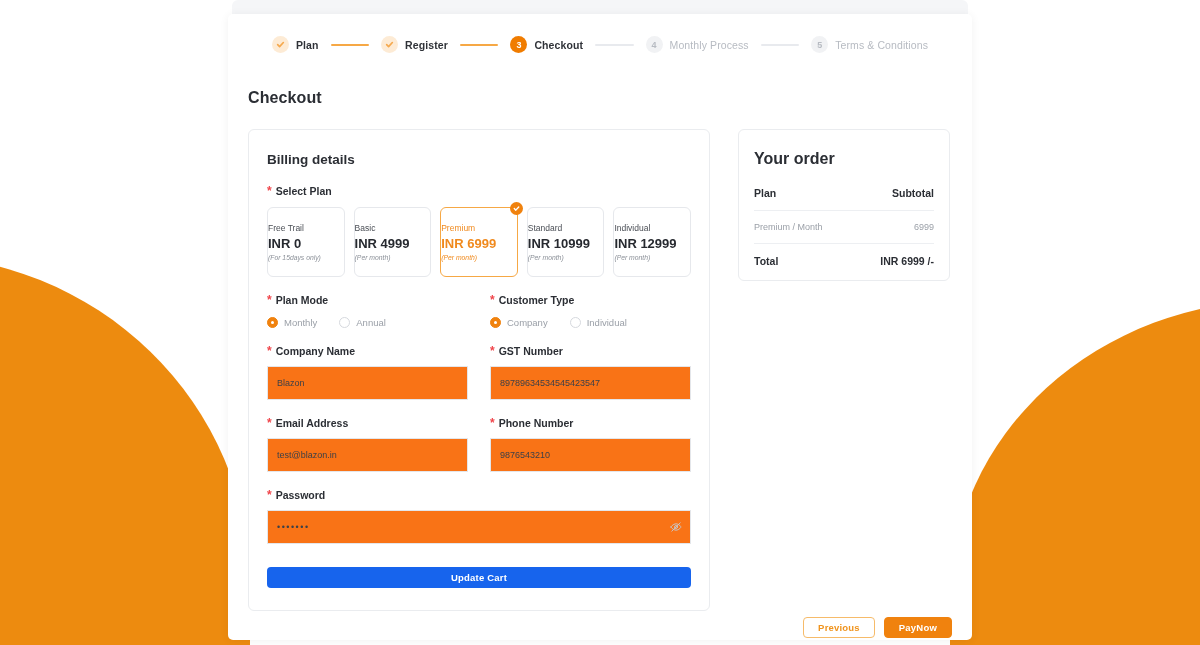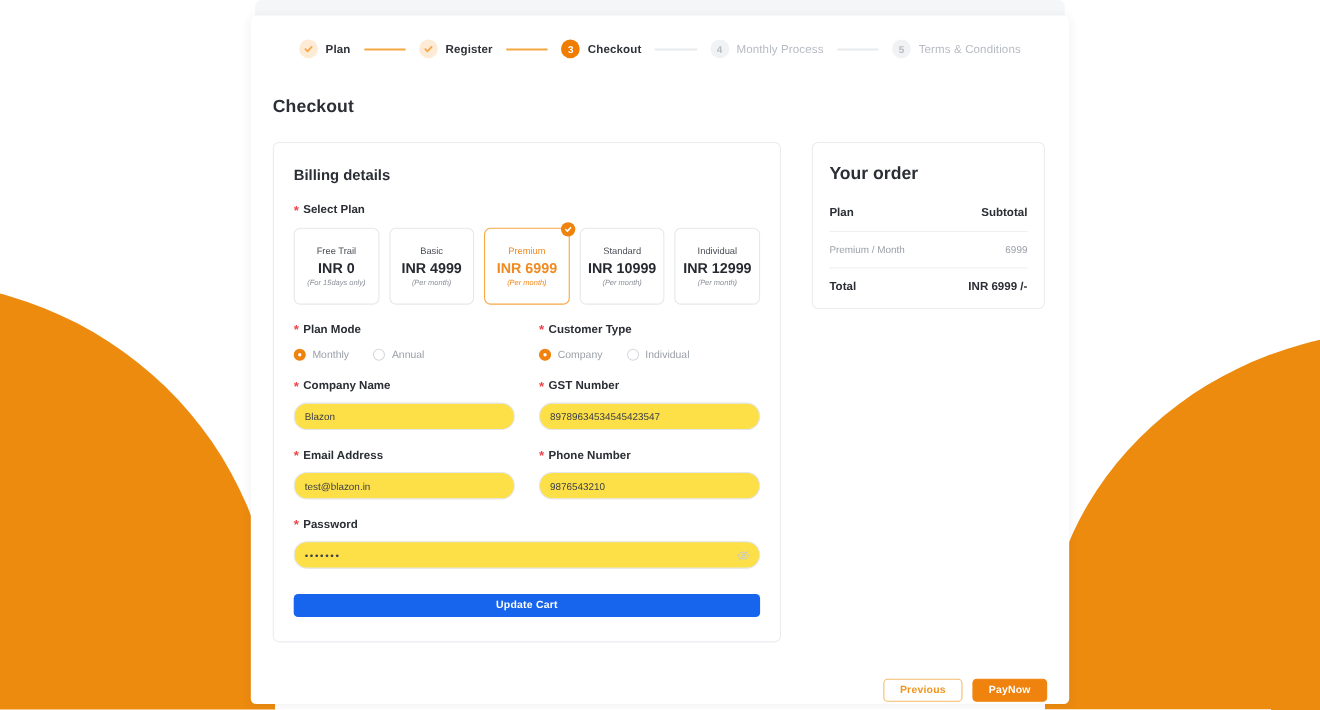--- a/index.html
+++ b/index.html
@@ -73,21 +73,21 @@
   }
   .panel-title { font-size: 13.5px; font-weight: 700; color: #2b2e34; margin-bottom: 18px; }
   .req-label { font-size: 10.5px; font-weight: 700; color: #2b2e34; display: flex; align-items: center; gap: 4px; }
   .req-label .star { color: #F0454B; font-size: 12px; line-height: 1; }
 
   
   .plans { display: flex; gap: 9px; margin-top: 10px; }
   .plan {
     position: relative; flex: 1 1 0; height: 70px;
     border: 1px solid #E6E8EC; border-radius: 6px; background: #fff;
-    display: flex; flex-direction: column; align-items: center; justify-content: center;
+    display: flex; flex-direction: column; align-items: flex-start; justify-content: center;
     gap: 3px; cursor: pointer;
   }
   .plan.selected { border: 1.5px solid #F6A845; }
   .plan-name { font-size: 8.5px; color: #4a4e55; }
   .plan-price { font-size: 13px; font-weight: 700; color: #26292f; }
   .plan-note { font-size: 6.8px; font-style: italic; color: #8b9098; }
   .plan.selected .plan-name,
   .plan.selected .plan-price,
   .plan.selected .plan-note { color: #F08A1E; }
   .plan-badge {
@@ -113,22 +113,22 @@
   .radio.on .radio-dot { border-color: #F0820E; background: #F0820E; }
   .radio.on .radio-dot::after {
     content: ""; width: 3.6px; height: 3.6px; border-radius: 50%; background: #fff;
   }
   .radio-label { font-size: 9.5px; color: #9ba0a8; }
 
   
   .field { margin-top: 9px; position: relative; }
   .input {
     width: 100%; height: 25px;
-    border: 1px solid #E4E6EA; border-radius: 12px;
-    background: #fde047; padding: 3px 9px;
+    border: 1px solid #E4E6EA; border-radius: 0;
+    background: #f97316; padding: 16px 9px;
     font-family: "Liberation Sans", sans-serif;
     font-size: 9px; color: #3d4047; outline: none;
   }
   .input::placeholder { color: #b3b7bd; }
   .pw-wrap { position: relative; margin-top: 9px; }
   .pw-input { letter-spacing: 1.5px; }
   .eye-btn {
     position: absolute; right: 9px; top: 50%; transform: translateY(-50%);
     width: 12px; height: 12px; color: #c6c9cf; cursor: pointer;
     background: none; border: none; padding: 0;

